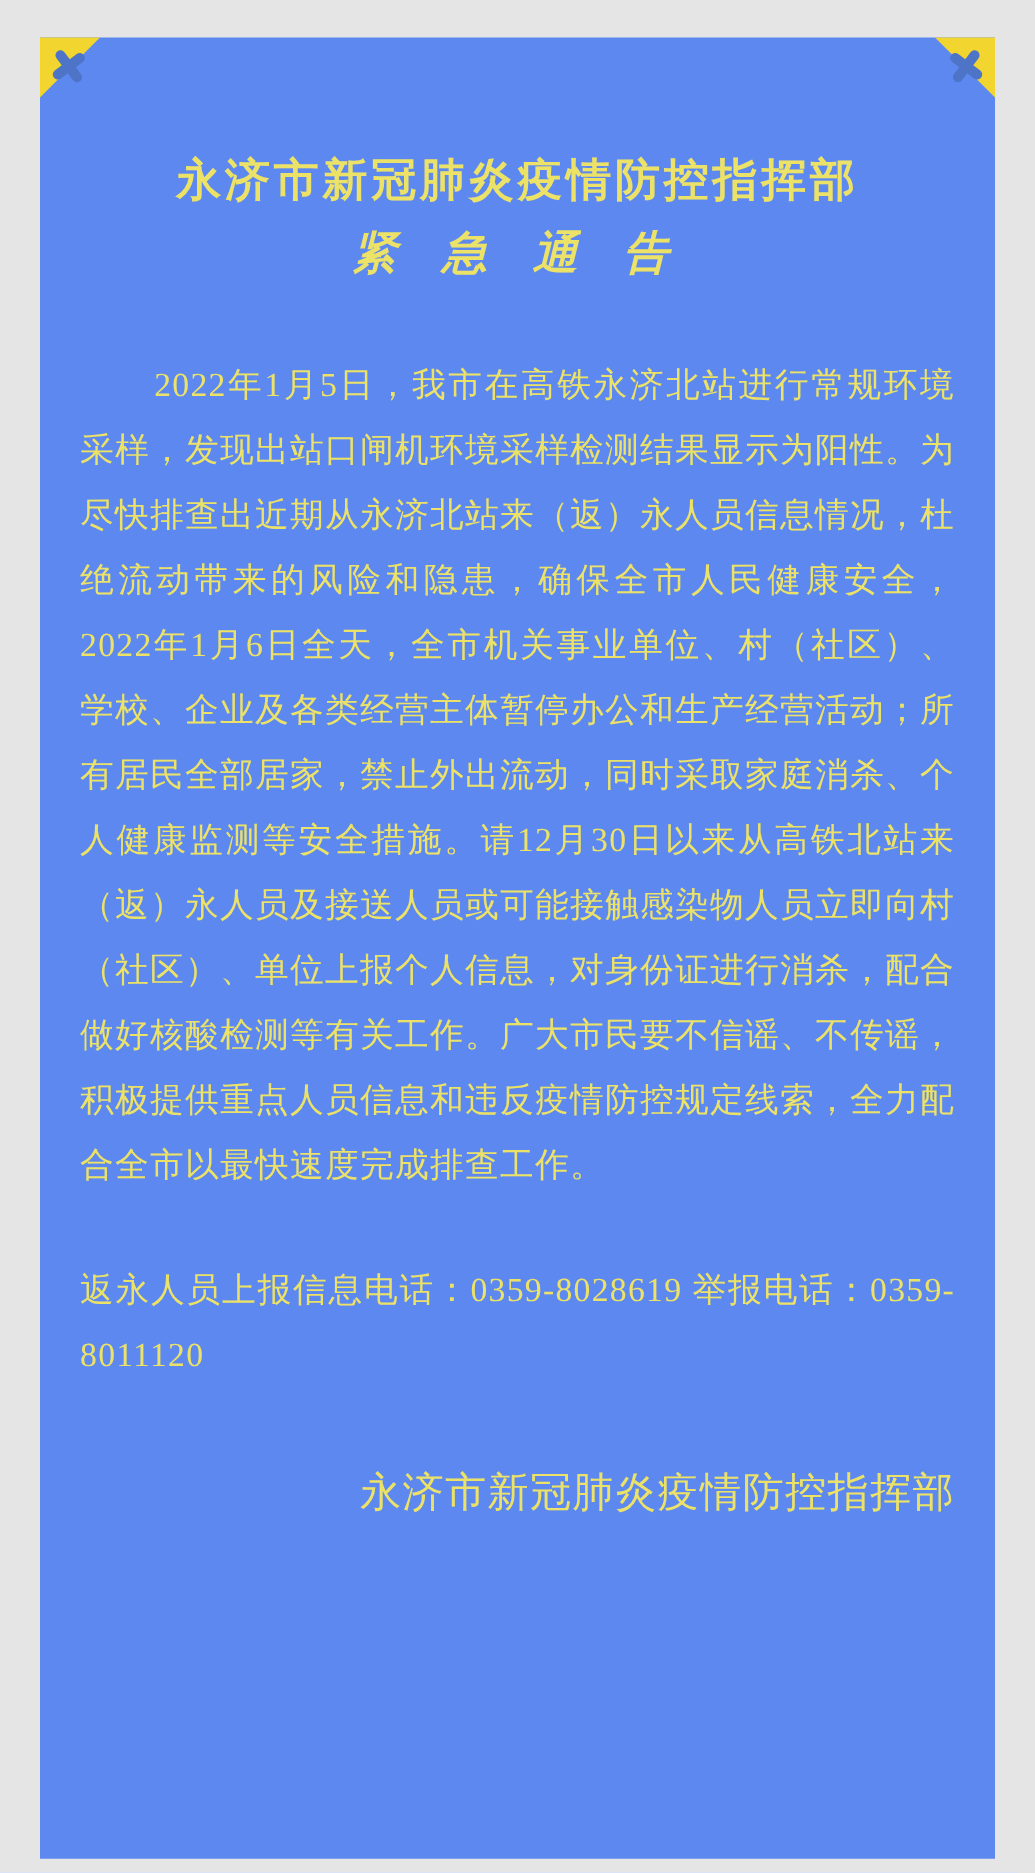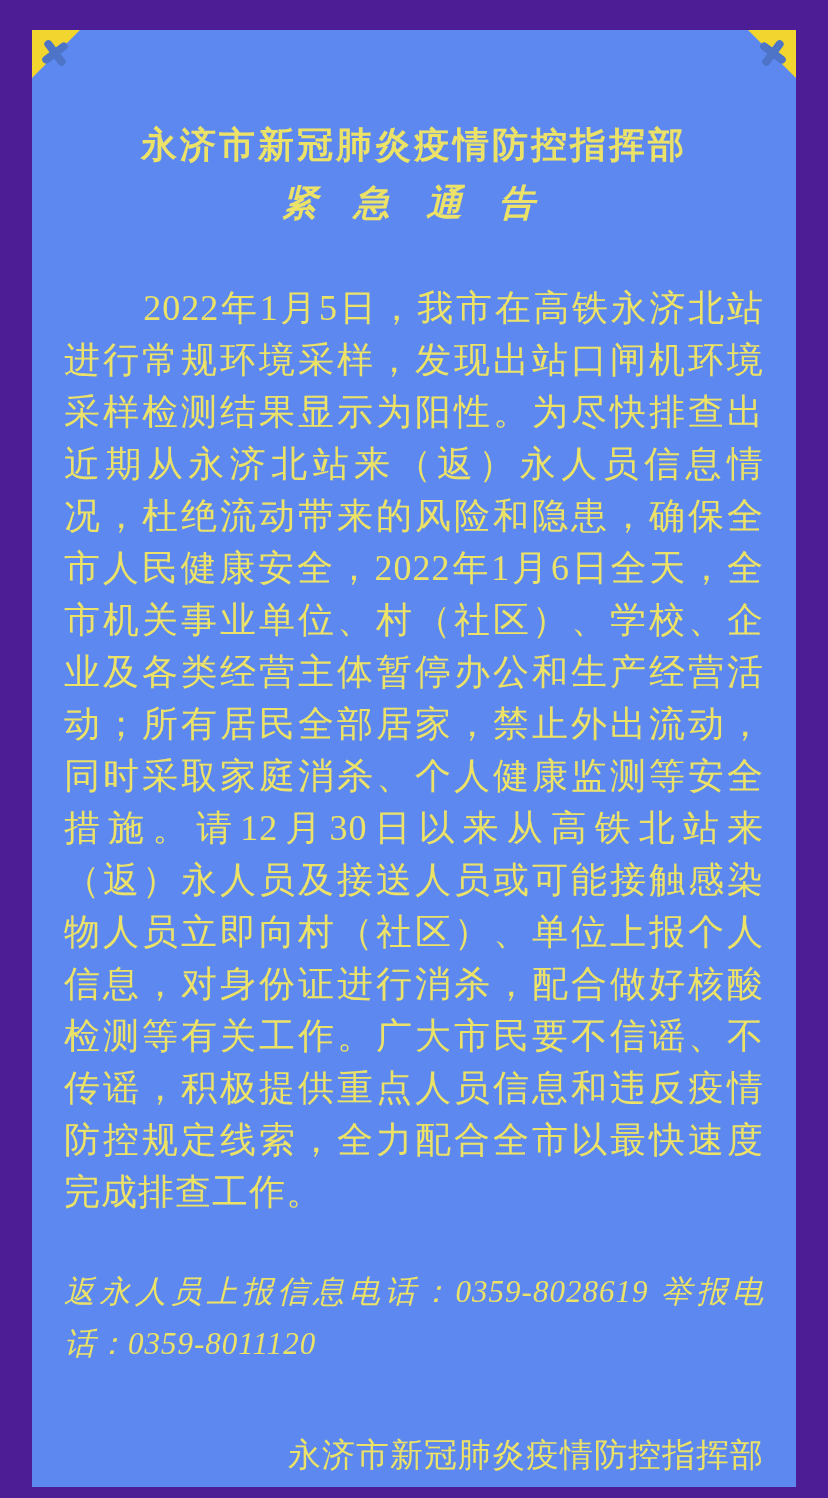--- a/index.html
+++ b/index.html
@@ -4,21 +4,21 @@
 <style>
   html, body {
     margin: 0;
     padding: 0;
     background: #ffffff;
   }
   .screen {
     position: relative;
     width: 828px;
     height: 1498px;
-    background: #4c1d95;
+    background: #e5e5e5;
     overflow: hidden;
     font-family: "Liberation Serif", "DejaVu Serif", serif;
   }
   .poster {
     position: absolute;
     left: 32px;
     top: 30px;
     width: 764px;
     height: 1457px;
     background: #5c88f0;
@@ -66,36 +66,35 @@
     font-weight: bold;
     font-size: 36px;
     line-height: 58px;
   }
   .title-line1 { letter-spacing: 3px; }
   .title-line2 { letter-spacing: 12px; font-style: italic; }
 
   .body-paragraph {
     margin: 50px 0 0 0;
     color: #ece267;
-    font-size: 36px;
+    font-size: 27px;
     line-height: 52px;
     text-align: justify;
     text-justify: inter-ideograph;
     text-indent: 2.2em;
     letter-spacing: 1px;
   }
   .contact-paragraph {
     margin: 48px 0 0 0;
     color: #ece267;
-    font-size: 31px;
+    font-size: 27px;
     line-height: 52px;
     text-align: justify;
     text-justify: inter-ideograph;
     letter-spacing: 1px;
-    font-style: italic;
   }
   .footer-block {
     margin-top: 54px;
     text-align: right;
     color: #ece267;
     font-size: 33px;
     line-height: 62px;
     letter-spacing: 1px;
   }
 </style>

